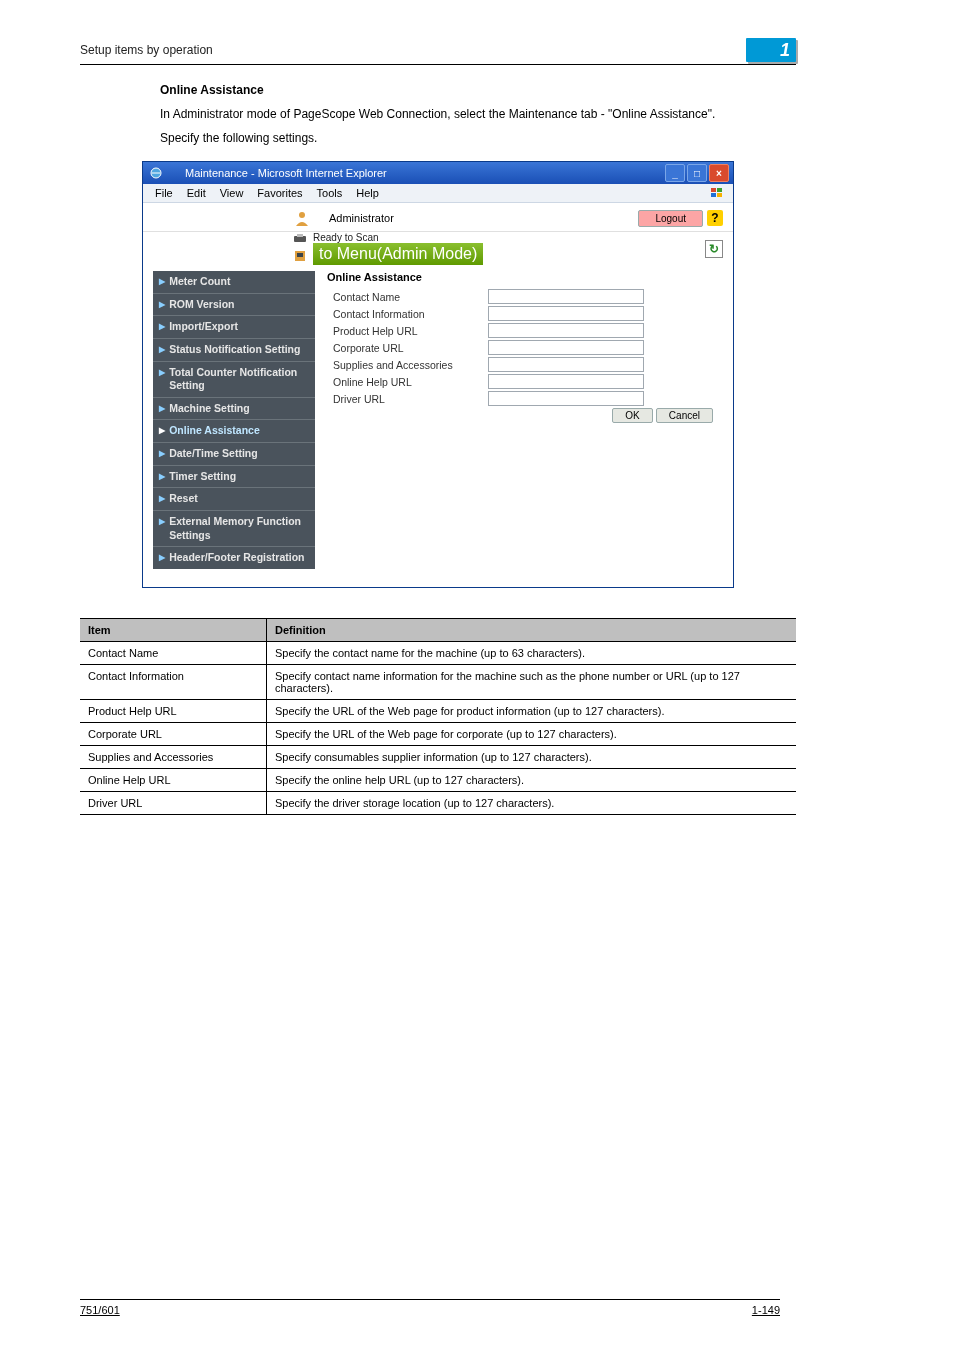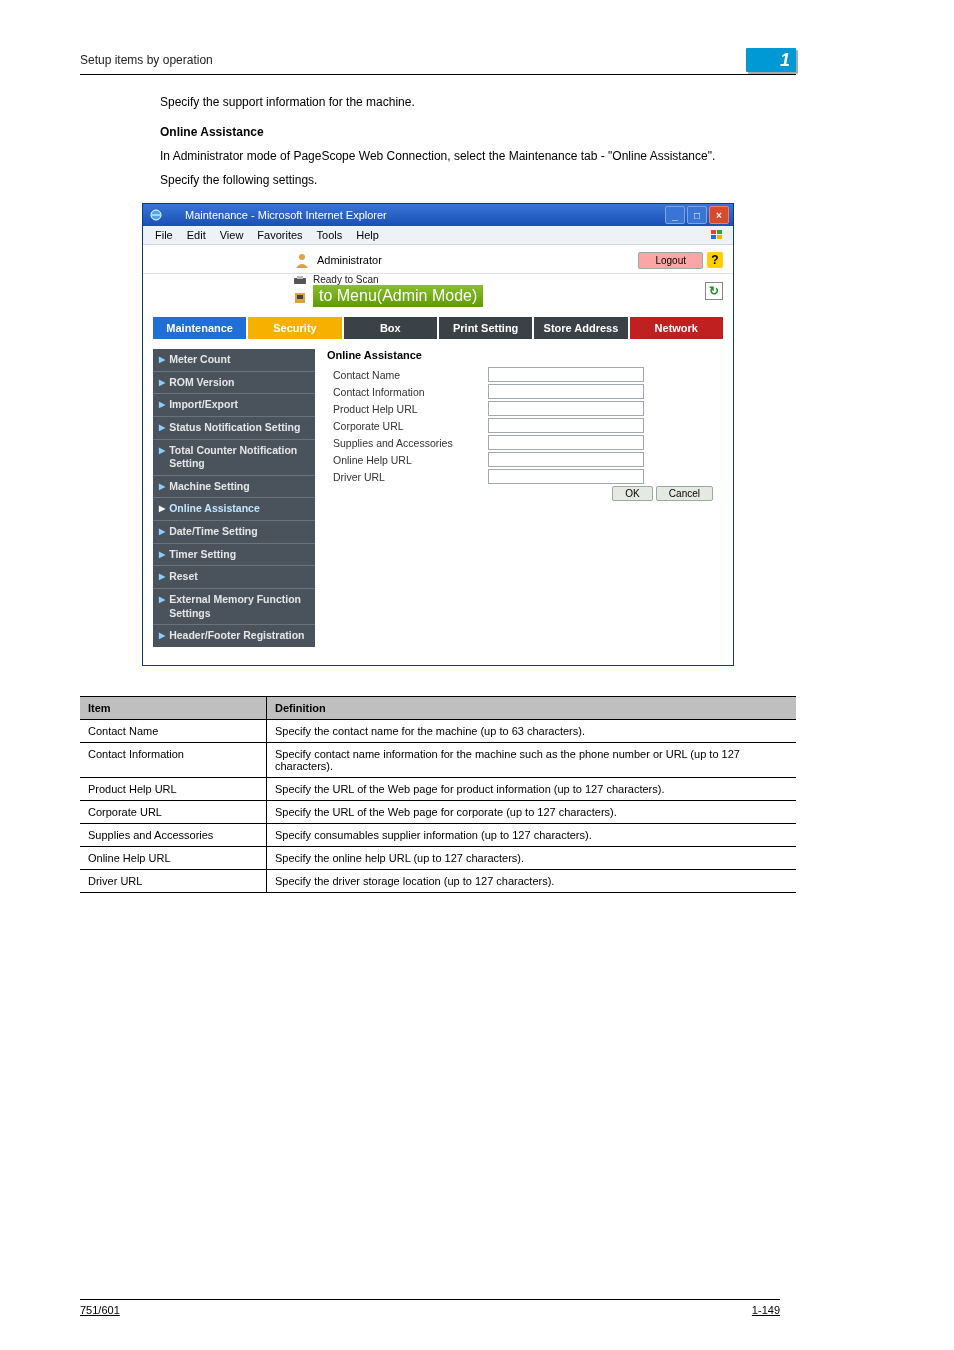--- a/index.html
+++ b/index.html
@@ -8,21 +8,21 @@
     background: #ffffff;
     font-family: Arial, Helvetica, sans-serif;
     color: #000;
     width: 954px;
   }
   .page {
     width: 856px;
     min-height: 1350px;
     position: relative;
     box-sizing: border-box;
-    padding: 48px 60px 0 80px;
+    padding: 38px 60px 0 80px;
     border-radius: 25px;
   }
   .top-line {
     display: flex;
     align-items: center;
     justify-content: space-between;
     padding-bottom: 2px;
   }
   .breadcrumb {
     font-size: 12px;
@@ -133,21 +133,21 @@
   .admin-bar {
     display: flex;
     align-items: center;
     justify-content: space-between;
     padding: 6px 10px 4px 10px;
     border-bottom: 1px solid #e0e0e0;
   }
   .admin-left {
     display: flex;
     align-items: center;
-    gap: 6px;
+    gap: 18px;
     margin-left: 140px;
   }
   .admin-icon {
     width: 18px; height: 18px;
     color: #cc7a00;
   }
   .admin-right {
     display: flex;
     align-items: center;
     gap: 4px;
@@ -337,21 +337,20 @@
 
 <div class="page">
 
   <div class="top-line">
     <span class="breadcrumb">Setup items by operation</span>
     <span class="chapter-badge">1</span>
   </div>
   <hr class="hr-top">
 
 
-  <p class="body-text">Specify the support information for the machine.</p>
 
   <div class="h4">Online Assistance</div>
 
   <p class="body-text" style="margin-bottom:6px">In Administrator mode of PageScope Web Connection, select the Maintenance tab - "Online Assistance".</p>
   <p class="body-text">Specify the following settings.</p>
 
   <div class="shot-wrap">
 
     <div class="win-titlebar">
       <span class="win-title-left">
@@ -418,28 +417,20 @@
             </svg>
         </span>
       </span>
       <span class="status-texts">
         <div class="status-line1">Ready to Scan</div>
         <div class="status-line2">to Menu(Admin Mode)</div>
       </span>
       <span class="refresh-icon">↻</span>
     </div>
 
-    <div class="tabs-row" id="tabs-row">
-        <div class="tab blue">Maintenance</div>
-        <div class="tab gold">Security</div>
-        <div class="tab dark">Box</div>
-        <div class="tab dark">Print Setting</div>
-        <div class="tab dark">Store Address</div>
-        <div class="tab red">Network</div>
-      </div>
 
     <div class="content-row">
       <div class="side-nav" id="side-nav">
           <div class="nav-item">
             <span class="tri">▶</span>
             <span>Meter Count</span>
           </div>
           <div class="nav-item">
             <span class="tri">▶</span>
             <span>ROM Version</span>

